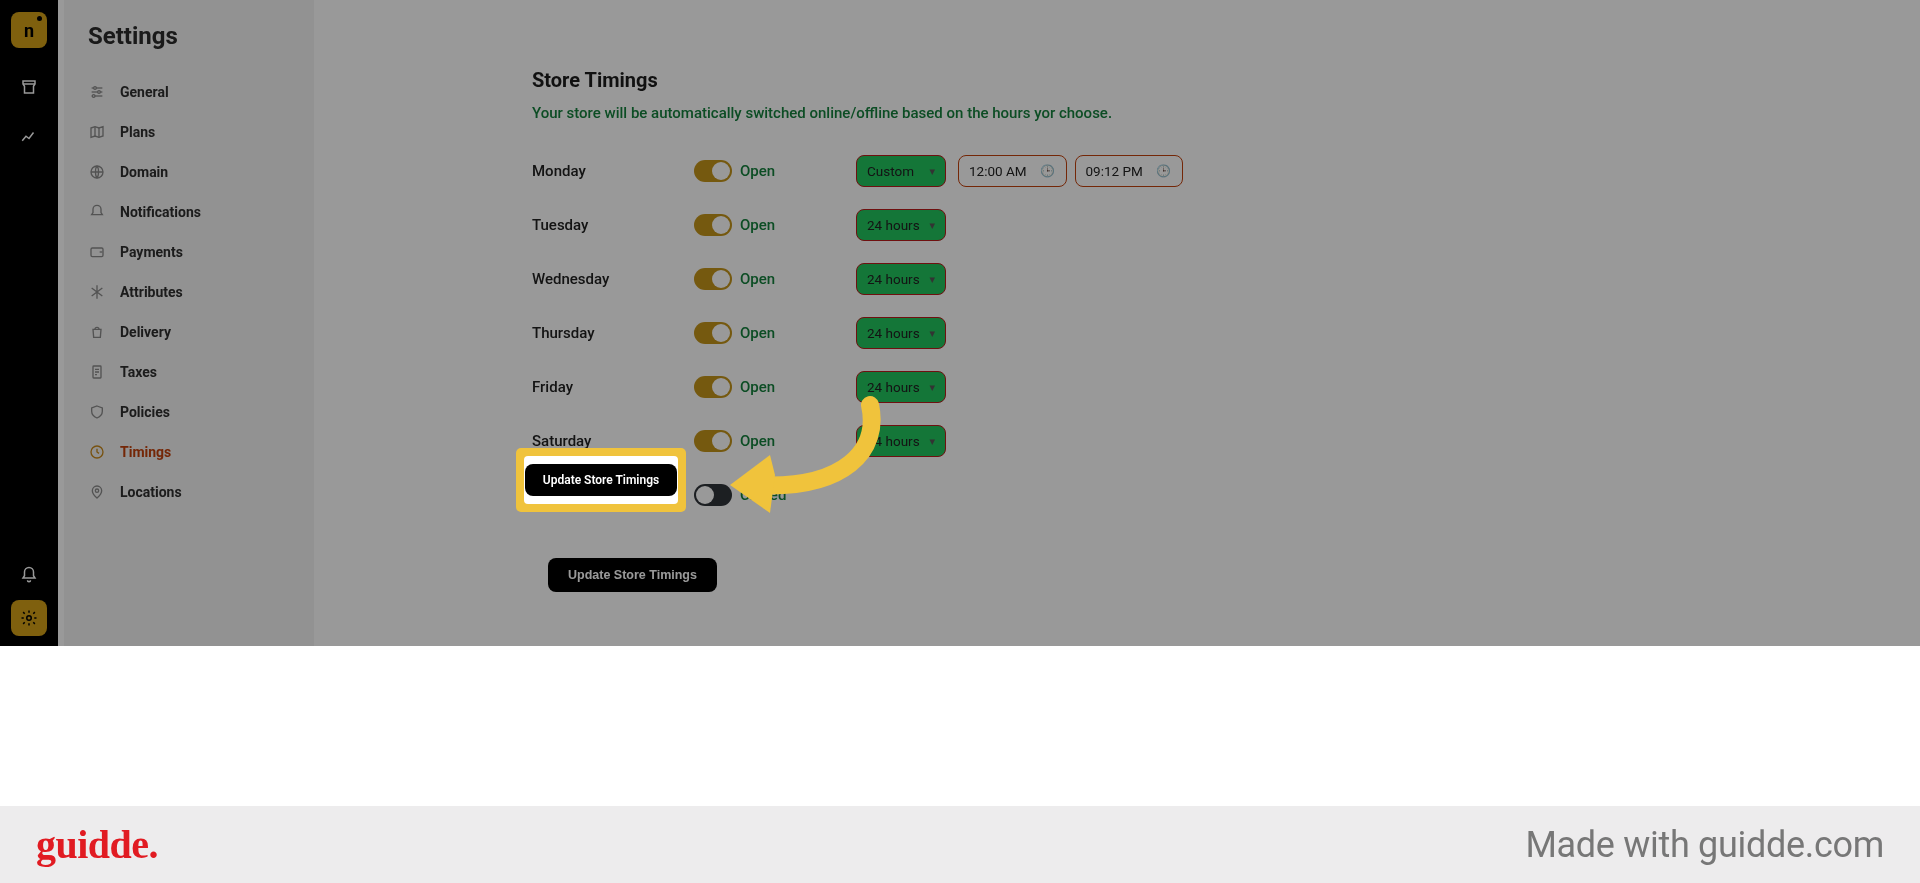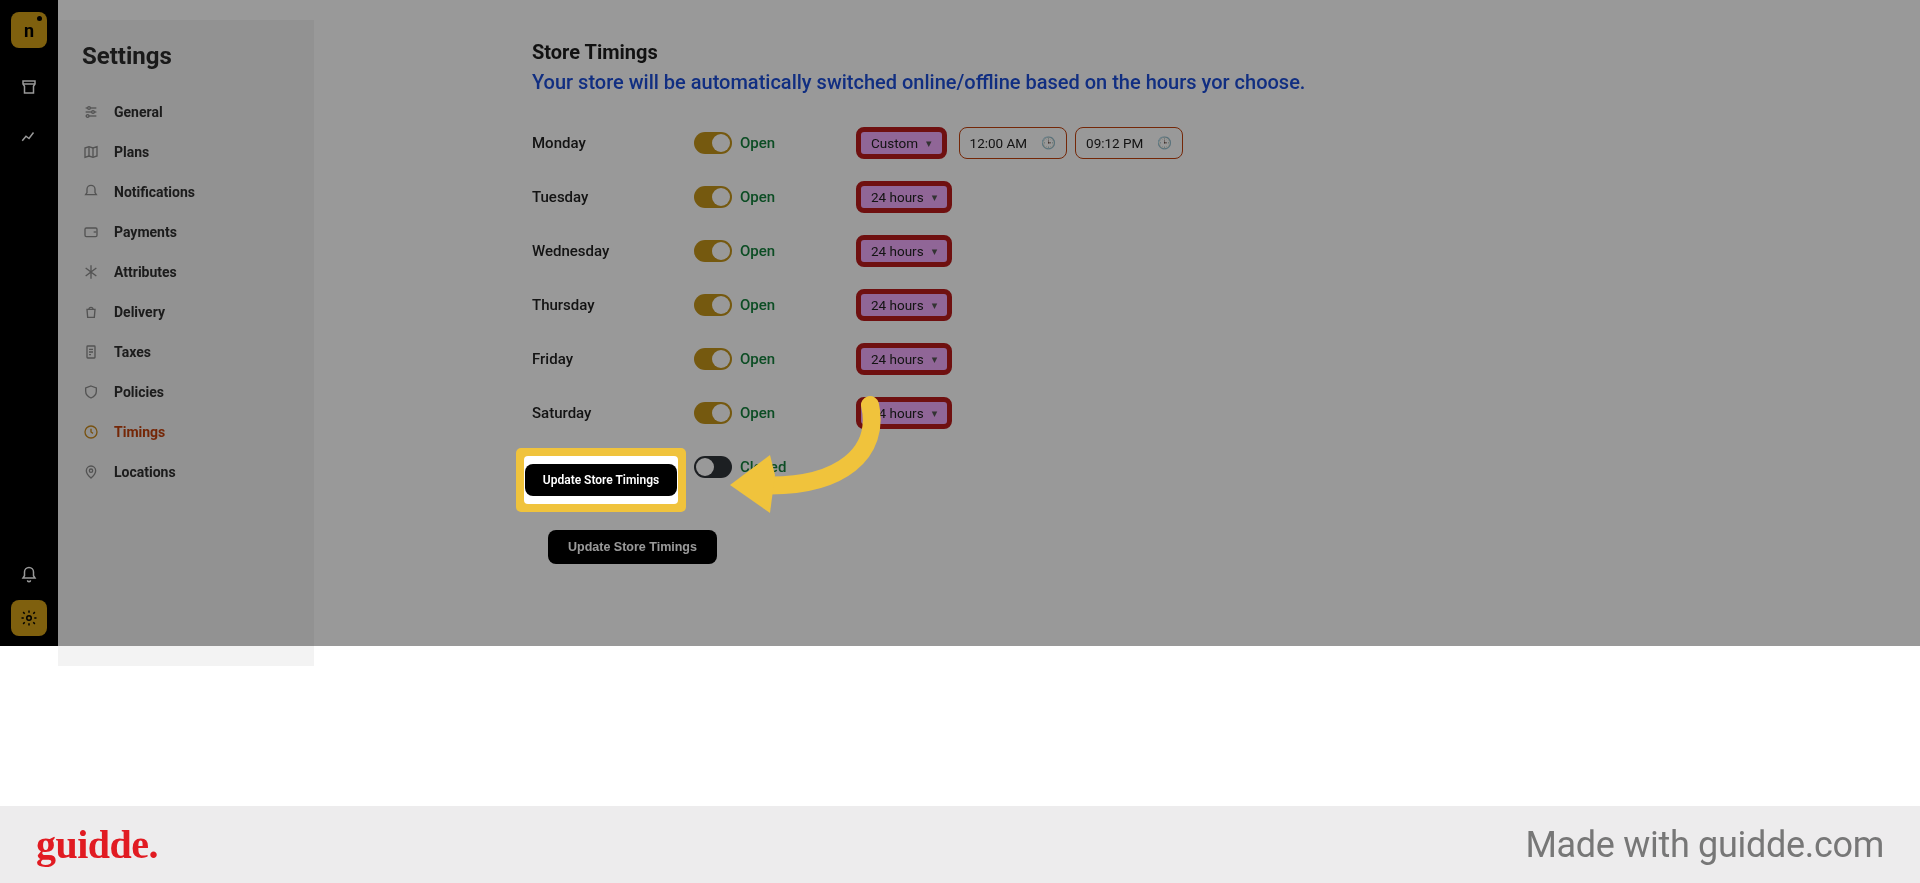--- a/index.html
+++ b/index.html
@@ -8,41 +8,41 @@
 
   
   .leftbar { position: absolute; left:0; top:0; width:58px; height:646px; background:#000; display:flex; flex-direction:column; align-items:center; padding-top:12px; z-index:2; }
   .logo-badge { width:36px; height:36px; border-radius:8px; background:#d4a018; color:#000; display:flex; align-items:center; justify-content:center; font-weight:700; font-size:18px; margin-bottom:28px; position:relative; }
   .logo-badge::after { content:""; position:absolute; top:4px; right:5px; width:5px; height:5px; border-radius:50%; background:#000; }
   .leftbar-icon { width:22px; height:22px; display:flex; align-items:center; justify-content:center; color:#fff; margin-bottom:28px; }
   .leftbar-spacer { flex:1; }
   .gear-btn { width:36px; height:36px; border-radius:8px; background:#d4a018; color:#000; display:flex; align-items:center; justify-content:center; margin-bottom:10px; }
 
   
-  .settings-panel { position:absolute; left:58px; top:0; width:256px; height:646px; background:#f3f3f3; z-index:2; padding:22px 0 0 0;margin-top:20px; }
+  .settings-panel { position:absolute; left:64px; top:0; width:256px; height:646px; background:#f3f3f3; z-index:2; padding:22px 0 0 0; }
   .settings-title { font-size:24px; font-weight:700; color:#2c2c2c; margin:0 0 22px 24px; }
   .nav-list { display:flex; flex-direction:column; }
   .nav-item { display:flex; align-items:center; height:40px; padding:0 0 0 24px; font-size:14px; color:#2f2f2f; gap:14px; cursor:pointer;font-weight:bold; }
   .nav-item.active { color:#c2410c; }
   .nav-item .ico { width:18px; display:flex; align-items:center; justify-content:center; color:#8a8a8a; }
   .nav-item.active .ico { color:#c8891c; }
 
   
-  .main { position:absolute; left:314px; top:0; width:1606px; height:724px; background:#fff; z-index:2; padding:40px 0 0 218px; }
+  .main { position:absolute; left:314px; top:0; width:1606px; height:724px; background:#fff; z-index:2; padding:68px 0 0 218px; }
   .section-title { font-size:20px; font-weight:700; color:#1d1d1d; }
-  .section-sub { font-size:20px; color:#1d4ed8; margin-top:6px; font-weight:500; }
+  .section-sub { font-size:15px; color:#15803d; margin-top:12px; font-weight:500; }
   .timings { margin-top:26px; display:flex; flex-direction:column; gap:8px; }
   .row { display:flex; align-items:center; height:46px; }
   .day { width:162px; font-size:15px; font-weight:500; color:#222; }
   .toggle { width:38px; height:22px; border-radius:11px; background:#c4941a; position:relative; margin-right:8px; }
   .toggle .knob { position:absolute; right:2px; top:2px; width:18px; height:18px; border-radius:50%; background:#fff; }
   .toggle.off { background:#30343a; }
   .toggle.off .knob { right:auto; left:2px; }
   .status { width:116px; font-size:15px; font-weight:500; color:#15803d; }
-  .select-box { height:32px; border:5px solid #b91c1c; border-radius:8px; background:#f0abfc; display:flex; align-items:center; font-size:13.5px; color:#222; padding:0 10px; gap:8px; margin-right:12px; min-width:90px; }
+  .select-box { height:32px; border:1px solid #b91c1c; border-radius:8px; background:#22c55e; display:flex; align-items:center; font-size:13.5px; color:#222; padding:0 10px; gap:8px; margin-right:12px; min-width:90px; }
   .select-box .chev { margin-left:auto; font-size:11px; color:#555; }
   .time-box { height:32px; border:1px solid #c2410c; border-radius:8px; background:#fff; display:flex; align-items:center; font-size:13.5px; color:#222; padding:0 10px; gap:8px; margin-right:8px; min-width:100px; }
   .time-box .clk { margin-left:6px; font-size:12px; color:#666; }
 
   .update-wrap { margin-top:24px; display:inline-block; padding:16px; background:#fff; border-radius:4px; }
   .update-btn { background:#000; color:#fff; border:none; border-radius:8px; font-size:12.5px; font-weight:600; padding:10px 20px; cursor:pointer; }
 
   
   .dim { position:absolute; left:0; top:0; width:1920px; height:646px; background:rgba(0,0,0,0.40); z-index:5; pointer-events:none; }
 
@@ -119,20 +119,29 @@
             <svg width="16" height="16" viewBox="0 0 24 24" fill="none" stroke="currentColor" stroke-width="2">
               <path d="M3 6l6-2 6 2 6-2v14l-6 2-6-2-6 2z"></path>
               <path d="M9 4v14M15 6v14"></path>
             </svg>
           </span>
           <span>Plans</span>
         </div>
         <div class="nav-item">
           <span class="ico">
             <svg width="16" height="16" viewBox="0 0 24 24" fill="none" stroke="currentColor" stroke-width="2">
+              <circle cx="12" cy="12" r="9"></circle>
+              <path d="M3 12h18M12 3c3 3 3 15 0 18M12 3c-3 3-3 15 0 18"></path>
+            </svg>
+          </span>
+          <span>Domain</span>
+        </div>
+        <div class="nav-item">
+          <span class="ico">
+            <svg width="16" height="16" viewBox="0 0 24 24" fill="none" stroke="currentColor" stroke-width="2">
               <path d="M6 8a6 6 0 1112 0v5l2 3H4l2-3V8z"></path>
             </svg>
           </span>
           <span>Notifications</span>
         </div>
         <div class="nav-item">
           <span class="ico">
             <svg width="16" height="16" viewBox="0 0 24 24" fill="none" stroke="currentColor" stroke-width="2">
               <rect x="3" y="6" width="18" height="13" rx="2"></rect>
               <path d="M16 12h4"></path>

